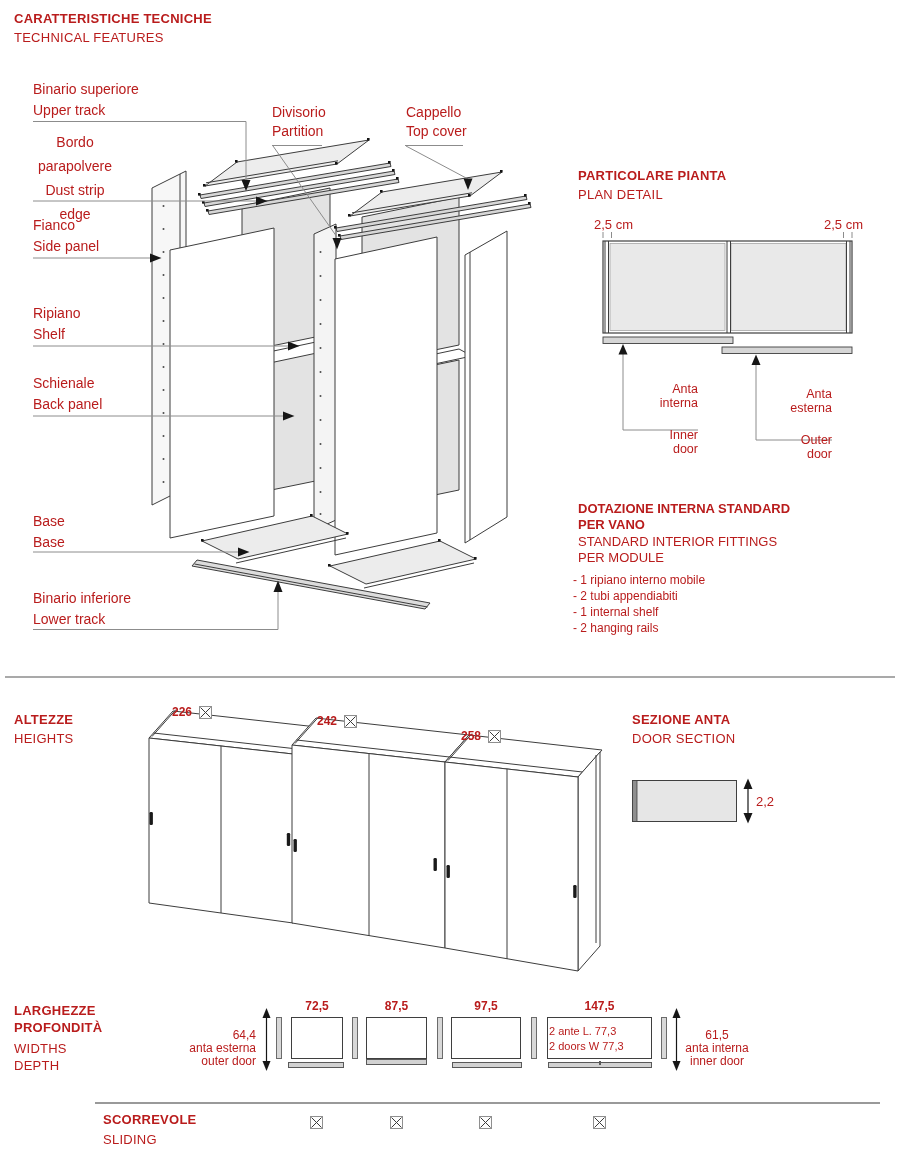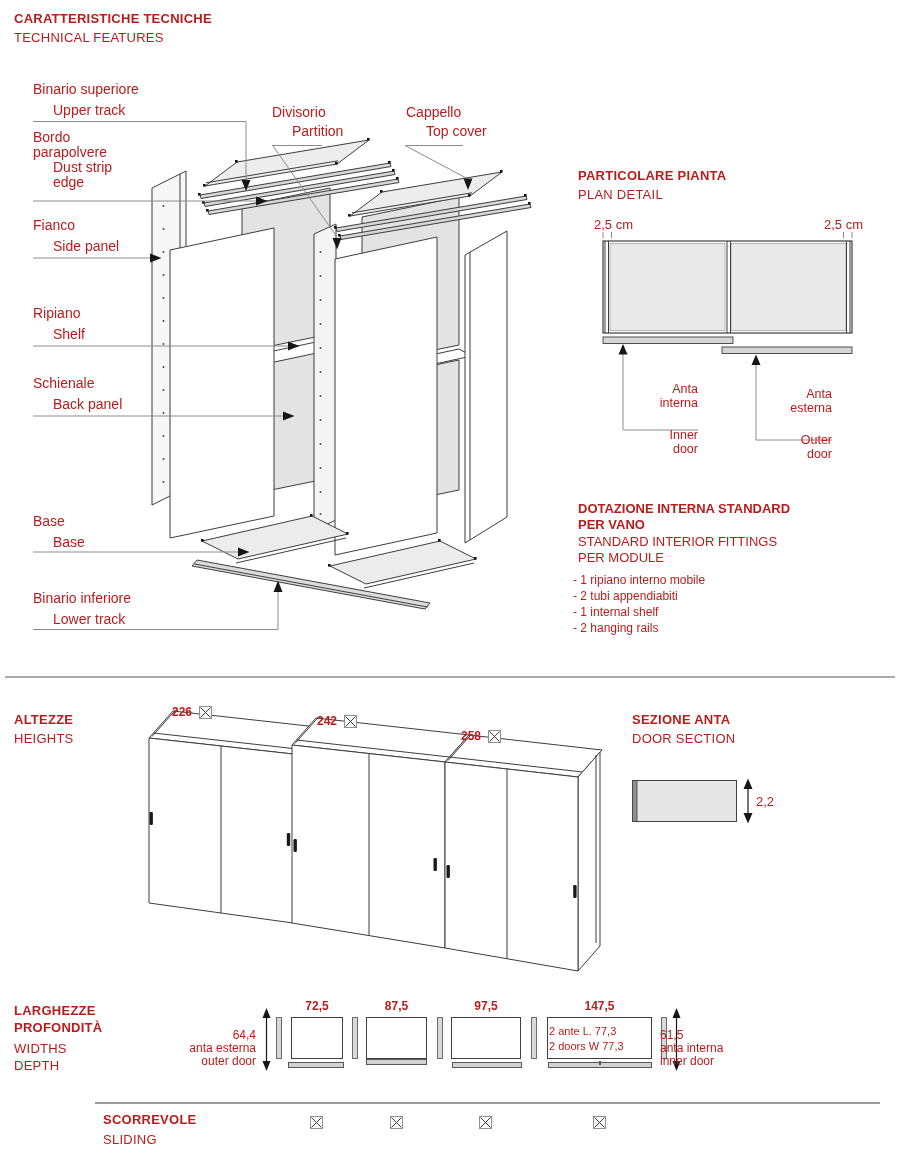--- a/index.html
+++ b/index.html
@@ -3,22 +3,22 @@
 <meta charset="utf-8">
 <style>
   html,body{margin:0;padding:0;background:#fff;}
   .page{position:relative;width:900px;height:1157px;background:#ffffff;
         font-family:"Liberation Sans",sans-serif;color:#b91c1c;overflow:hidden;}
   .abs{position:absolute;}
   .b{font-weight:700;}
   .i{}
   .h{font-size:13px;line-height:19px;letter-spacing:.25px;white-space:pre-line;}
   .lbl{font-size:14px;line-height:21px;}
-  .lbl .i{display:block;margin-left:20px;}
-  .tight{line-height:15px;}
+  .lbl .i{display:block;}
+  .tight{line-height:24px;text-align:center;}
   .dim{font-size:13px;}
   .fit{font-size:13px;line-height:15.5px;white-space:pre-line;}
   .fititem{font-size:12px;line-height:16px;}
   .planlab{font-size:12.5px;line-height:14px;text-align:right;white-space:pre-line;}
   .wlab{position:absolute;font-size:12px;font-weight:700;text-align:center;}
   .vbar{position:absolute;width:6px;height:42px;background:#d8d8d8;border:1px solid #6b6b6b;box-sizing:border-box;}
   .wbox{position:absolute;height:42px;border:1.4px solid #3f3f3f;box-sizing:border-box;background:#fff;}
   .strip{position:absolute;height:6px;background:#d2d2d2;border:1px solid #595959;box-sizing:border-box;}
   .ann{font-size:12px;line-height:13px;}
   .cbx{display:inline-block;width:13px;height:13px;line-height:0;}
@@ -383,21 +383,21 @@
   </div>
   <div class="strip" style="left:548px;top:1062px;width:104px"></div>
   <div class="abs" style="left:599px;top:1061px;width:2px;height:4px;background:#595959"></div>
   <div class="vbar" style="left:661px;top:1017px"></div>
 
   <svg class="abs" style="left:669px;top:1005px" width="16" height="70" viewBox="0 0 16 70">
     <line x1="7.5" y1="12" x2="7.5" y2="57" stroke="#161616" stroke-width="1.2"></line>
     <polygon class="ah" points="3.5,13 11.5,13 7.5,3"></polygon>
     <polygon class="ah" points="3.5,56 11.5,56 7.5,66"></polygon>
   </svg>
-  <div class="abs ann" style="left:660px;top:1029px;width:66px;">
+  <div class="abs ann" style="left:684px;top:1029px;width:66px;text-align:center">
     <div>61,5</div>
     <div>anta interna</div>
     <div class="i">inner door</div>
   </div>
 
   <div class="rule" style="left:95px;top:1102px;width:785px;height:1.5px;background:#999"></div>
   <div class="abs h b" style="left:103px;top:1110px">SCORREVOLE</div>
   <div class="abs h i" style="left:103px;top:1130px">SLIDING</div>
 
   <span class="cbx abs" style="left:310px;top:1116px">

